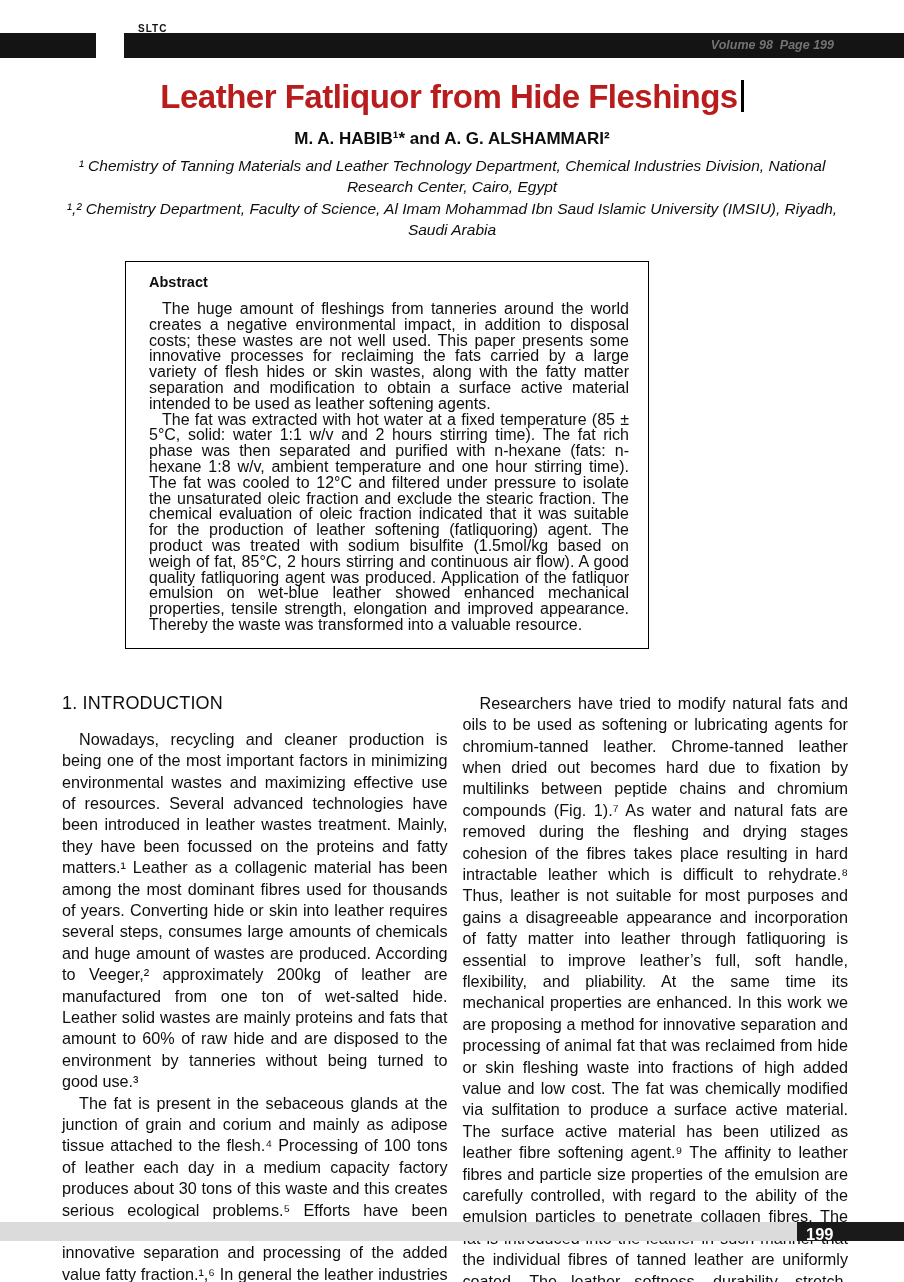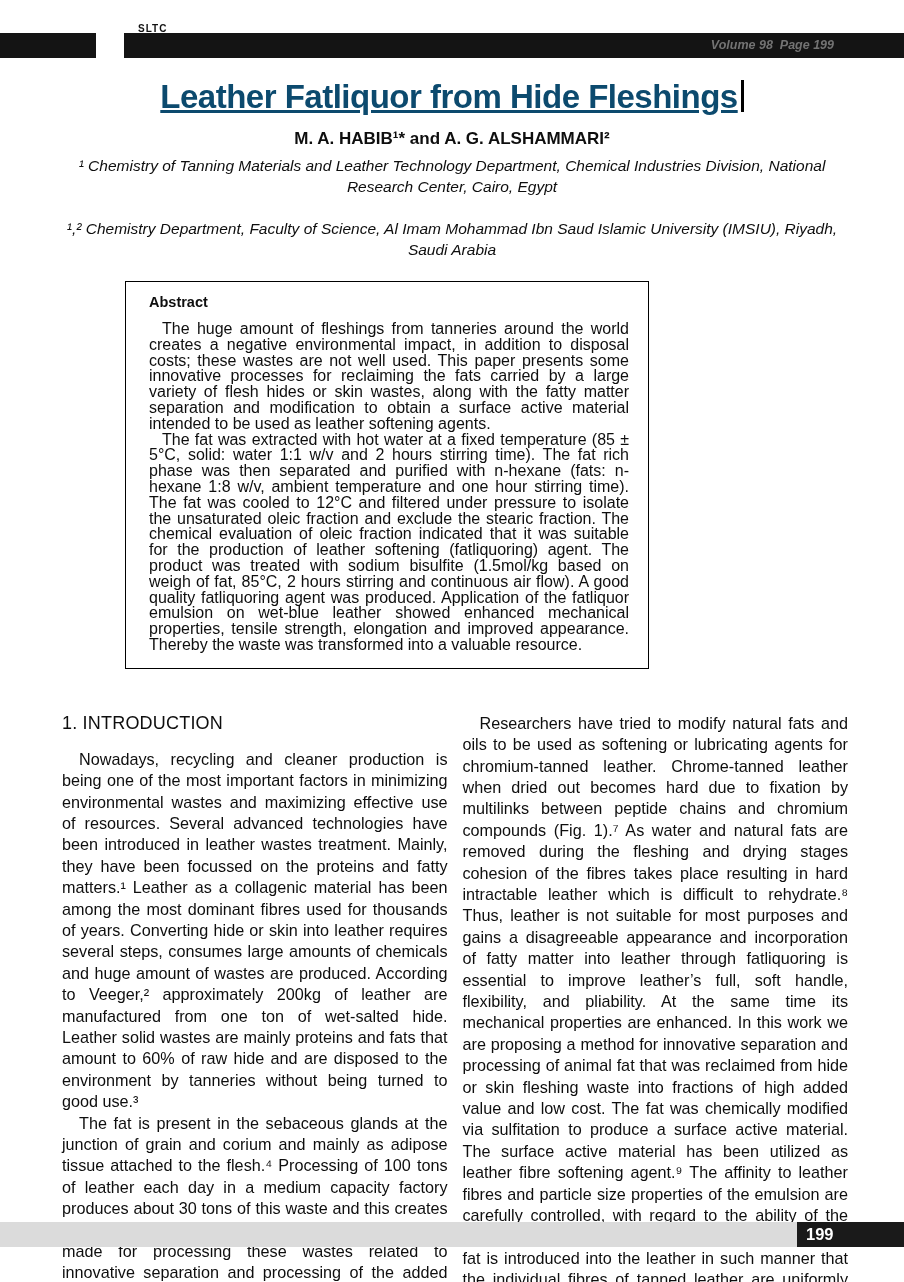--- a/index.html
+++ b/index.html
@@ -56,22 +56,21 @@
   
   .content { position: absolute; top: 76px; left: 0; width: 904px; }
   .article-title {
     margin: 0;
     padding-top: 2px;
     text-align: center;
     font-size: 33px;
     line-height: 38px;
     font-weight: bold;
     letter-spacing: -0.5px;
-    color: #0c4a6e;
-    text-decoration: underline;
+    color: #b91c1c;
   }
   .title-cursor {
     display: inline-block;
     width: 3px; height: 32px;
     background: #000;
     margin-left: 3px;
     vertical-align: -4px;
   }
   .authors {
     margin-top: 13px;
@@ -81,21 +80,21 @@
   }
   .affiliations { margin-top: 7px; }
   .affiliation {
     width: 792px;
     margin: 0 auto;
     text-align: center;
     font-style: italic;
     font-size: 15.5px;
     line-height: 20.5px;
   }
-  .affiliation + .affiliation { margin-top: 22px; }
+  .affiliation + .affiliation { margin-top: 2px; }
 
   
   .abstract-box {
     box-sizing: border-box;
     width: 524px;
     margin: 21px 0 0 125px;
     border: 1.5px solid #000;
     padding: 12px 19px 15px 23px;
   }
   .abstract-heading {
@@ -130,21 +129,21 @@
     line-height: 21.4px;
     text-align: justify;
     text-indent: 17px;
   }
   .col .after-heading { margin-top: 15px; }
 
   
   .footer-bar {
     position: absolute;
     top: 1222px; left: 0;
-    width: 904px; height: 25px;
+    width: 904px; height: 19px;
     background: #dbdbdb;
   }
   .page-number-box {
     position: absolute;
     right: 0; top: 0; bottom: 0;
     width: 107px;
     box-sizing: border-box;
     padding-left: 9px;
     background: #1a1a1a;
     color: #ffffff;

